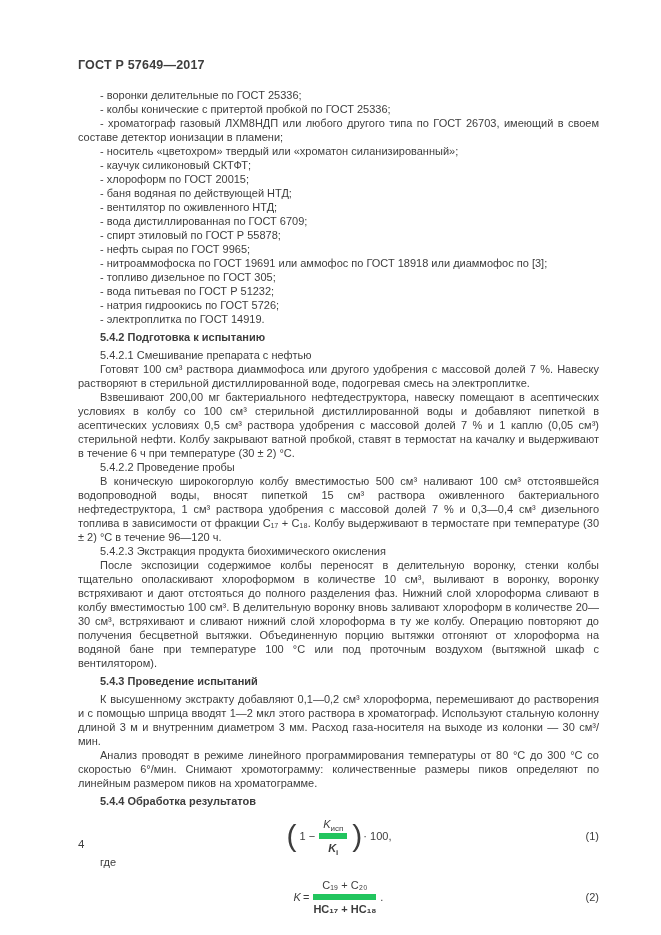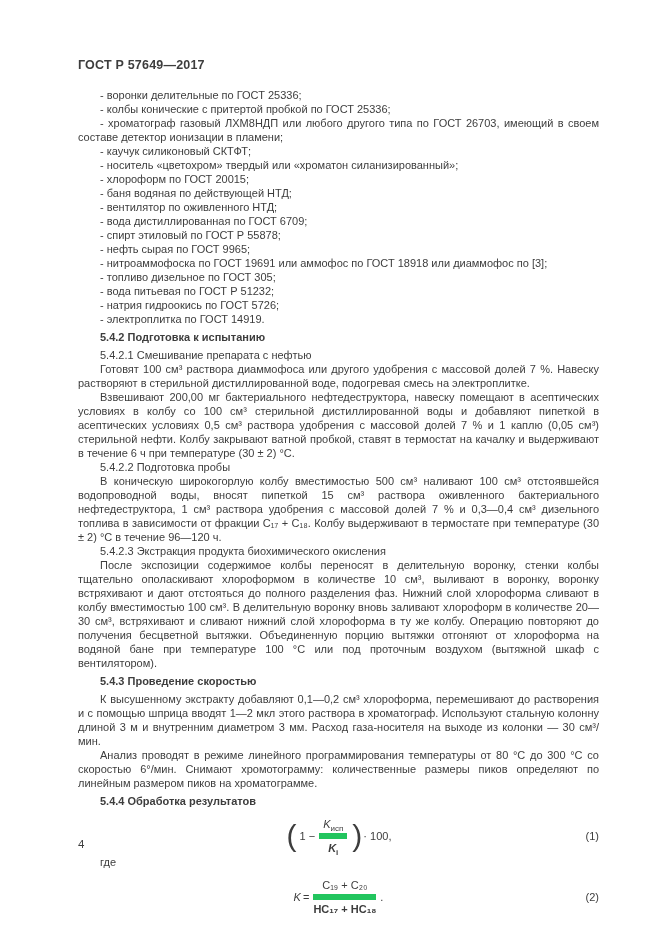--- a/index.html
+++ b/index.html
@@ -39,42 +39,42 @@
 <body>
 
 <div class="page">
 
   <div class="doc-header">ГОСТ Р 57649—2017</div>
 
   <div class="content">
     <p>- воронки делительные по ГОСТ 25336;</p>
     <p>- колбы конические с притертой пробкой по ГОСТ 25336;</p>
     <p>- хроматограф газовый ЛХМ8НДП или любого другого типа по ГОСТ 26703, имеющий в своем составе детектор ионизации в пламени;</p>
+    <p>- носитель «цветохром» твердый или «хроматон силанизированный»;</p>
     <p>- каучук силиконовый СКТФТ;</p>
-    <p>- носитель «цветохром» твердый или «хроматон силанизированный»;</p>
     <p>- хлороформ по ГОСТ 20015;</p>
     <p>- баня водяная по действующей НТД;</p>
     <p>- вентилятор по оживленного НТД;</p>
     <p>- вода дистиллированная по ГОСТ 6709;</p>
     <p>- спирт этиловый по ГОСТ Р 55878;</p>
     <p>- нефть сырая по ГОСТ 9965;</p>
     <p>- нитроаммофоска по ГОСТ 19691 или аммофос по ГОСТ 18918 или диаммофос по [3];</p>
     <p>- топливо дизельное по ГОСТ 305;</p>
     <p>- вода питьевая по ГОСТ Р 51232;</p>
     <p>- натрия гидроокись по ГОСТ 5726;</p>
     <p>- электроплитка по ГОСТ 14919.</p>
     <p class="heading">5.4.2 Подготовка к испытанию</p>
     <p>5.4.2.1 Смешивание препарата с нефтью</p>
     <p>Готовят 100 см³ раствора диаммофоса или другого удобрения с массовой долей 7 %. Навеску растворяют в стерильной дистиллированной воде, подогревая смесь на электроплитке.</p>
     <p>Взвешивают 200,00 мг бактериального нефтедеструктора, навеску помещают в асептических условиях в колбу со 100 см³ стерильной дистиллированной воды и добавляют пипеткой в асептических условиях 0,5 см³ раствора удобрения с массовой долей 7 % и 1 каплю (0,05 см³) стерильной нефти. Колбу закрывают ватной пробкой, ставят в термостат на качалку и выдерживают в течение 6 ч при температуре (30 ± 2) °С.</p>
-    <p>5.4.2.2 Подготовка пробы</p>
+    <p>5.4.2.2 Проведение пробы</p>
     <p>В коническую широкогорлую колбу вместимостью 500 см³ наливают 100 см³ отстоявшейся водопроводной воды, вносят пипеткой 15 см³ раствора оживленного бактериального нефтедеструктора, 1 см³ раствора удобрения с массовой долей 7 % и 0,3—0,4 см³ дизельного топлива в зависимости от фракции C₁₇ + C₁₈. Колбу выдерживают в термостате при температуре (30 ± 2) °С в течение 96—120 ч.</p>
     <p>5.4.2.3 Экстракция продукта биохимического окисления</p>
     <p>После экспозиции содержимое колбы переносят в делительную воронку, стенки колбы тщательно ополаскивают хлороформом в количестве 10 см³, выливают в воронку, воронку встряхивают и дают отстояться до полного разделения фаз. Нижний слой хлороформа сливают в колбу вместимостью 100 см³. В делительную воронку вновь заливают хлороформ в количестве 20—30 см³, встряхивают и сливают нижний слой хлороформа в ту же колбу. Операцию повторяют до получения бесцветной вытяжки. Объединенную порцию вытяжки отгоняют от хлороформа на водяной бане при температуре 100 °С или под проточным воздухом (вытяжной шкаф с вентилятором).</p>
-    <p class="heading">5.4.3 Проведение скоростью</p>
+    <p class="heading">5.4.3 Проведение испытаний</p>
     <p>К высушенному экстракту добавляют 0,1—0,2 см³ хлороформа, перемешивают до растворения и с помощью шприца вводят 1—2 мкл этого раствора в хроматограф. Используют стальную колонну длиной 3 м и внутренним диаметром 3 мм. Расход газа-носителя на выходе из колонки — 30 см³/мин.</p>
     <p>Анализ проводят в режиме линейного программирования температуры от 80 °С до 300 °С со скоростью 6°/мин. Снимают хромотограмму: количественные размеры пиков определяют по линейным размером пиков на хроматограмме.</p>
     <p class="heading">5.4.4 Обработка результатов</p>
 
     <div class="formula-block">
       <div class="f-row">
         <span class="bparen">(</span>
         <span class="f-term">1 −</span>
         <span class="frac">
           <span class="num"><span class="it">K</span><sub>исп</sub></span>

